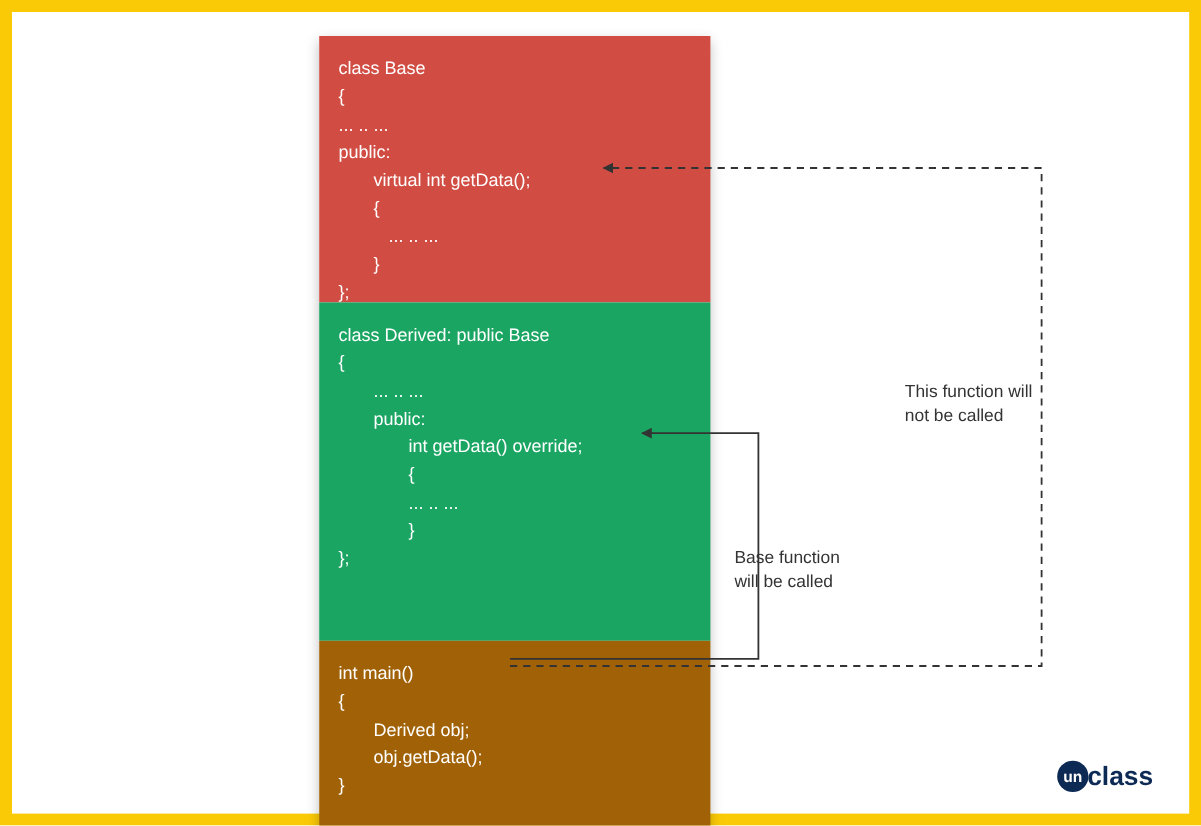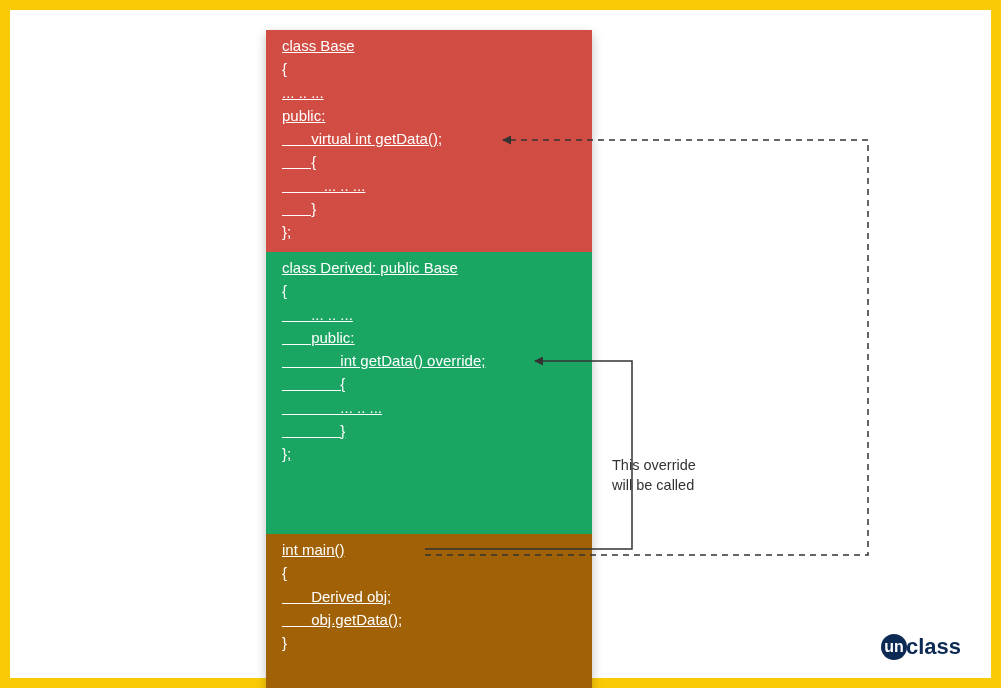--- a/index.html
+++ b/index.html
@@ -24,22 +24,21 @@
     top: 20px;
     width: 326px;
     box-shadow: 0 4px 10px rgba(0,0,0,.25);
   }
   .block {
     color: #fff;
     font-family: "SF Pro Text", -apple-system, BlinkMacSystemFont, "Segoe UI", Helvetica, Arial, sans-serif;
     font-size: 15px;
     line-height: 1.55;
     white-space: pre;
-    padding: 4px 16px;
-    text-decoration: underline;
+    padding: 16px 16px;
   }
   .block-red   { background:#d14c42; height:222px; }
   .block-green { background:#1ba563; height:282px; }
   .block-purple{ background:#a16207; height:200px; }
 
   .annot {
     position: absolute;
     font-family: -apple-system, BlinkMacSystemFont, "Segoe UI", Helvetica, Arial, sans-serif;
     font-size: 14.5px;
     line-height: 1.35;
@@ -57,21 +56,21 @@
     font-family: Arial, Helvetica, sans-serif;
     font-size: 22px;
     font-weight: 700;
     color: #0d2a55;
   }
   .logo-circle {
     width: 26px; height: 26px; border-radius: 50%;
     background: #0d2a55;
     color: #fff;
     display: flex; align-items: center; justify-content: center;
-    font-size: 16px; font-weight: 700;
+    font-size: 13px; font-weight: 700;
     margin-right: -1px;
   }
 
   svg.connectors {
     position: absolute;
     left: 0; top: 0;
     width: 981px; height: 668px;
     pointer-events: none;
   }
 </style>
@@ -112,21 +111,23 @@
         <marker id="arrow" viewBox="0 0 10 10" refX="9" refY="5" markerWidth="6" markerHeight="6" orient="auto-start-reverse">
           <path d="M 0 0 L 10 5 L 0 10 z" fill="#333"></path>
         </marker>
       </defs>
 
       <path d="M 415 545 L 858 545 L 858 130 L 493 130" fill="none" stroke="#333" stroke-width="1.5" stroke-dasharray="6 5" marker-end="url(#arrow)"></path>
 
       <path d="M 415 539 L 622 539 L 622 351 L 525 351" fill="none" stroke="#333" stroke-width="1.5" marker-end="url(#arrow)"></path>
     </svg>
 
-    <div class="annot annot-mid" style="white-space:pre-line;">This override
+    <div class="annot annot-top" style="white-space:pre-line;">This function will
+not be called</div>
+    <div class="annot annot-mid" style="white-space:pre-line;">Base function
 will be called</div>
 
     <div class="logo">
       <div class="logo-circle">un</div>
       <span>class</span>
     </div>
 
   </div>
 </div>
 

